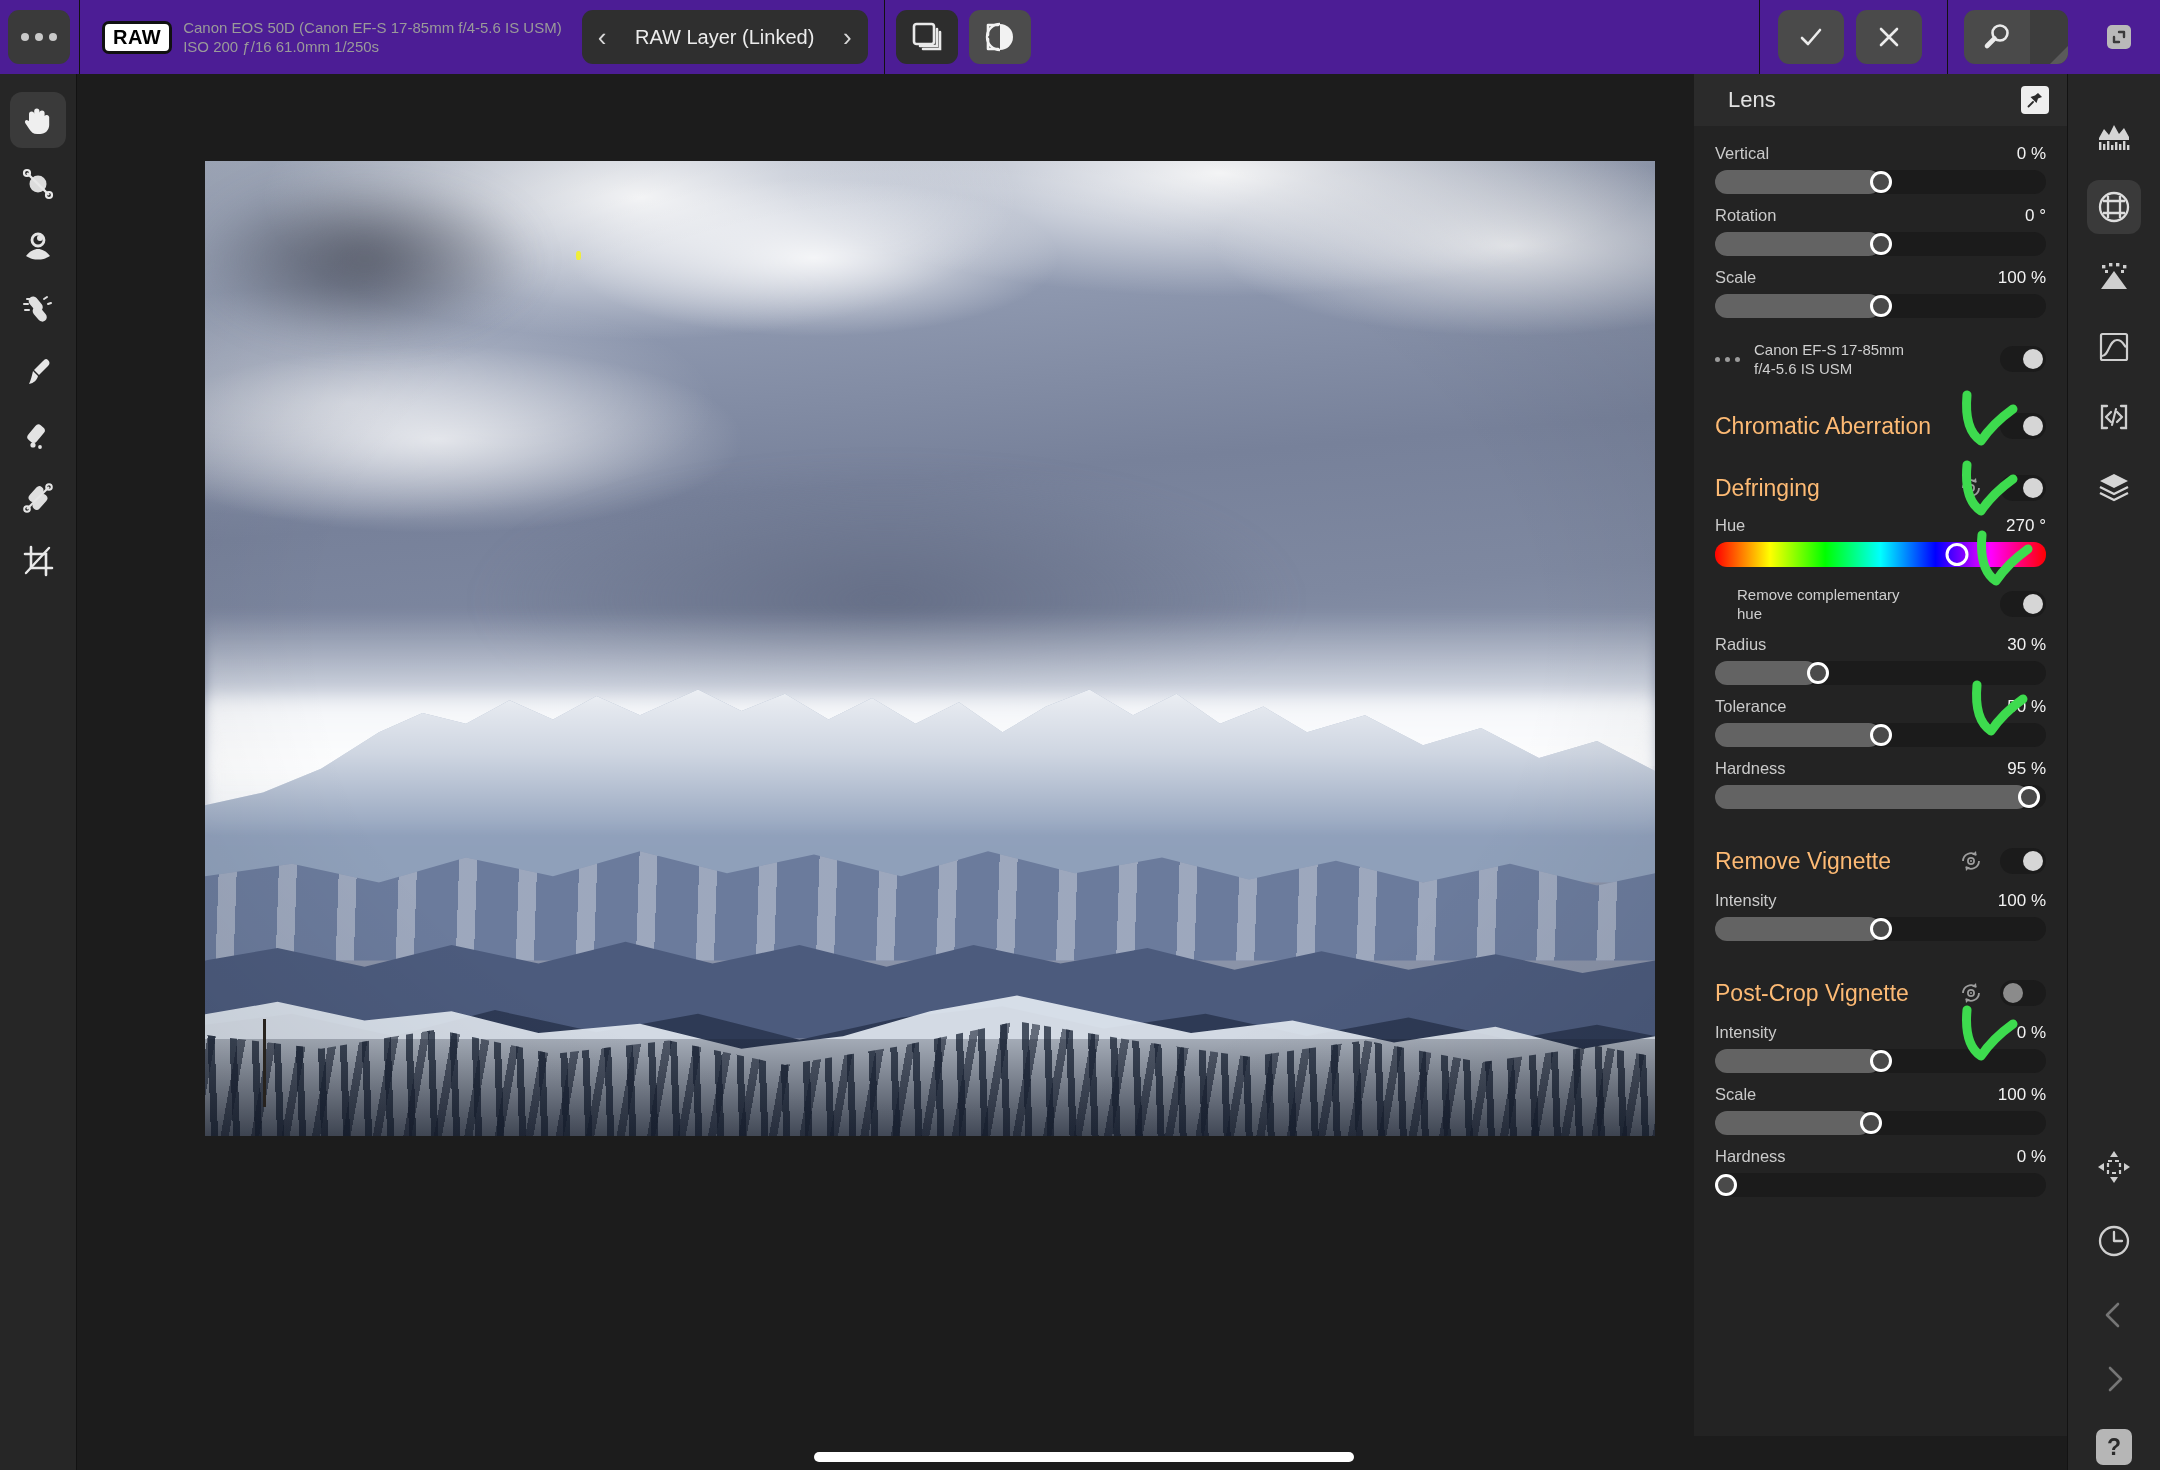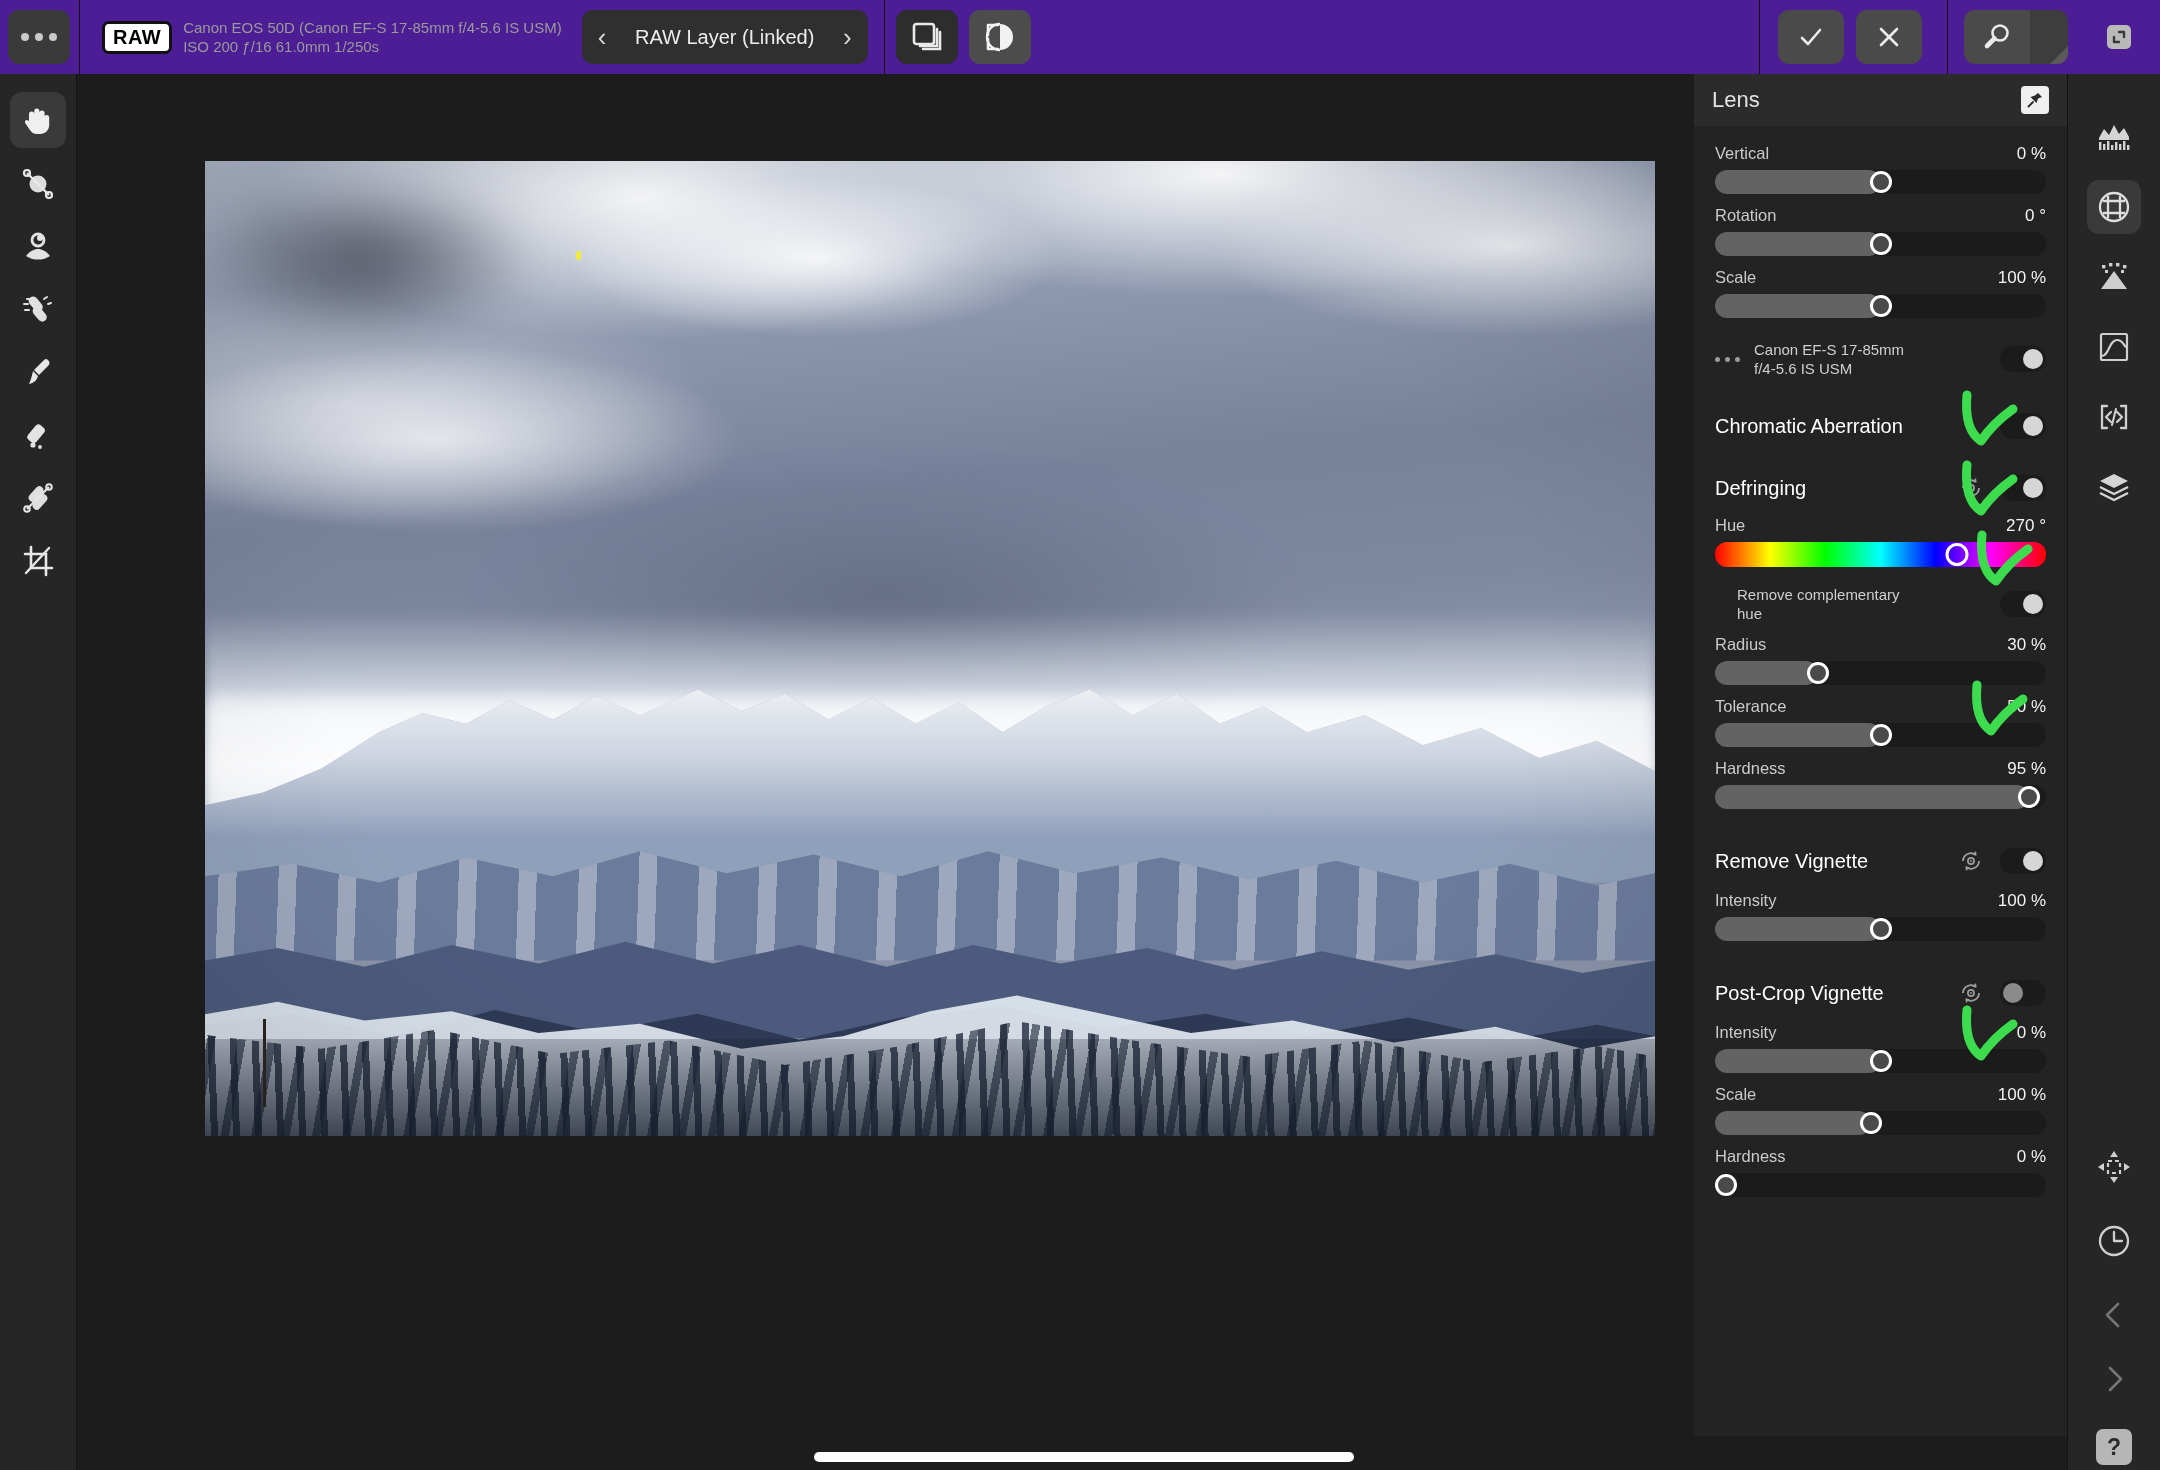--- a/index.html
+++ b/index.html
@@ -224,21 +224,21 @@
 
   
   #panel {
     position:absolute; left:1694px; top:74px; width:373px; height:1362px;
     background:#2b2b2b;
     overflow:hidden;
   }
   #panel-head {
     position:relative; height:52px;
     display:flex; align-items:center;
-    padding: 0 18px 0 18px;
+    padding: 0 18px 0 34px;
   }
   #panel-head .ptitle { color:#e2e2e2; font-size:22px; }
   .pin {
     margin-left:auto; width:28px; height:28px; background:#efefef; border-radius:4px;
     display:flex;align-items:center;justify-content:center;
   }
   #panel-body {
     position:absolute; left:0; top:52px; width:373px; height:1310px;
     background:#232323;
     padding: 6px 21px 0 21px;
@@ -269,21 +269,21 @@
       #0000ff 66.6%, #ff00ff 83.3%, #ff0000 100%);
   }
   .huebar .knob {
     position:absolute; top:1px; width:23px; height:23px; border-radius:50%;
     background:transparent; border:3.5px solid #ffffff; box-sizing:border-box;
     transform: translateX(-11.5px);
   }
   .sec-head {
     display:flex; align-items:center; margin-top:26px; min-height:36px;
   }
-  .sec-head .nm { color:#ffffff; font-size:20px; }
+  .sec-head .nm { color:#fdba74; font-size:23px; }
   .sec-head .sub { color:#cfcfcf; font-size:15px; line-height:19px; }
   .sec-head .spacer { margin-left:auto; }
   .toggle {
     width:46px; height:26px; border-radius:13px; background:#1b1b1b;
     position:relative; margin-left:12px; flex:0 0 auto;
   }
   .toggle .dot {
     position:absolute; top:3px; width:20px; height:20px; border-radius:50%;
   }
   .toggle.on .dot { right:3px; background:#d6d6d6; }

